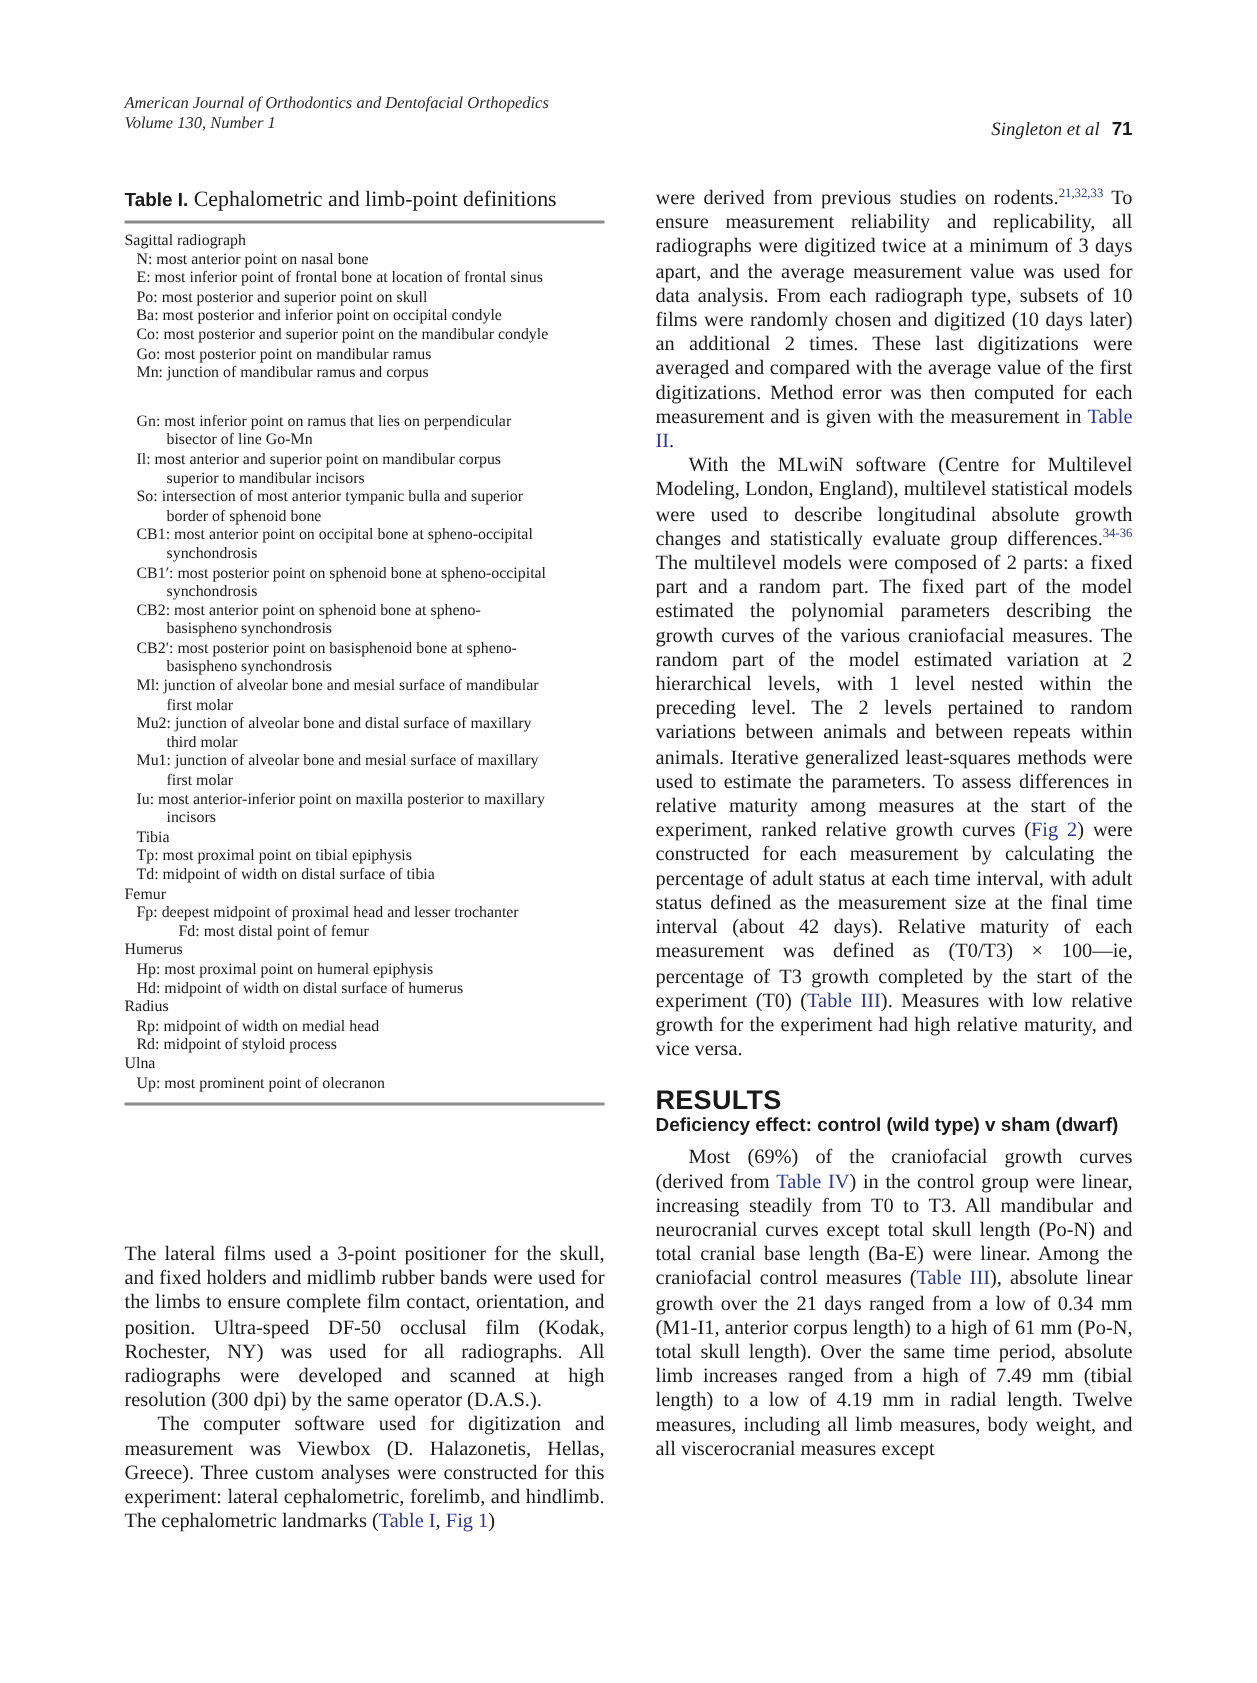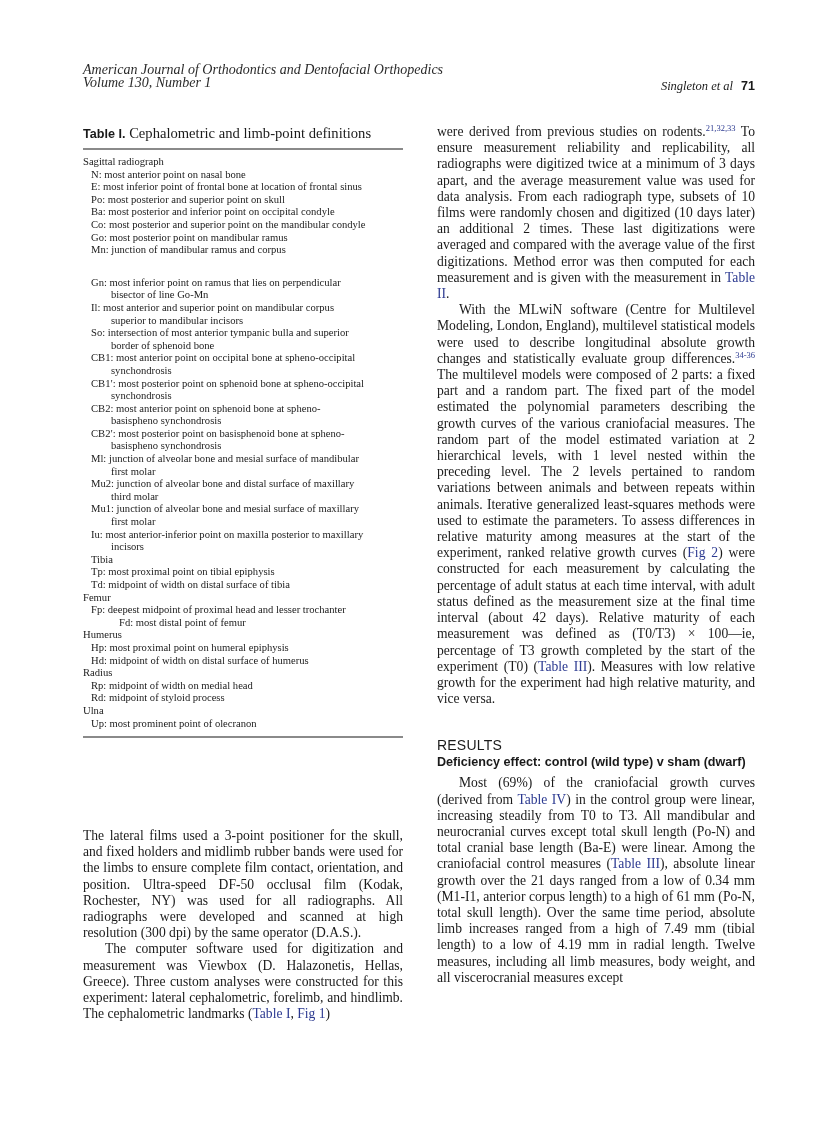--- a/index.html
+++ b/index.html
@@ -1,20 +1,20 @@
 <!DOCTYPE html>
 <html><head>
 <meta charset="utf-8">
 <style>
   html, body { margin: 0; padding: 0; background: #ffffff; }
   body { width: 838px; height: 1122px; position: relative; overflow: hidden; color: #1a1a1a; }
   .serif { font-family: "Liberation Serif", "DejaVu Serif", serif; }
 
   .running-head { position: absolute; top: 63px; left: 83px; width: 672px; height: 32px; }
-  .rh-left { position: absolute; left: 0; top: 0; font-style: italic; font-size: 14px; line-height: 13px; color: #2a2a2a; }
+  .rh-left { position: absolute; left: 0; top: 0; font-style: italic; font-size: 11px; line-height: 13px; color: #2a2a2a; }
   .rh-left .volume { font-style: italic; }
   .rh-right { position: absolute; right: 0; top: 0; font-size: 12.5px; line-height: 14px; margin-top: 16px; }
   .rh-right .authors { font-style: italic; font-family: "Liberation Serif", serif; }
   .rh-right .page-num { font-family: "Liberation Sans", sans-serif; font-weight: bold; margin-left: 8px; }
 
   .col-left { position: absolute; left: 83px; top: 124px; width: 320px; }
   .col-right { position: absolute; left: 437px; top: 124px; width: 318px; }
 
   .table-title { font-size: 14.6px; line-height: 18px; margin: 0; white-space: nowrap; }
   .table-title .label { font-family: "Liberation Sans", sans-serif; font-size: 12.6px; font-weight: bold; }
@@ -22,25 +22,25 @@
   .rule-top { height: 2px; background: #8a8a8a; margin-top: 5px; margin-bottom: 6px; }
   .rule-bottom { height: 2px; background: #8a8a8a; margin-top: 6px; }
 
   .table-body { font-size: 10.6px; line-height: 12.6px; }
   .grp { margin: 0; }
   .def-line { padding-left: 8px; }
   .def-line .wrap { padding-left: 20px; display: block; }
 
   .para { font-size: 13.6px; line-height: 16.2px; text-align: justify; margin: 0; }
   .indent { text-indent: 22px; }
-  .link { color: #2b3990; }
+  .link { color: #2b3990; font-family: Liberation Serif, serif; }
   sup { font-size: 8.5px; line-height: 0; vertical-align: 5px; }
   .body-left { position: absolute; left: 83px; top: 828px; width: 320px; }
 
-  .section-head { font-family: "Liberation Sans", sans-serif; font-weight: normal; font-size: 14px; line-height: 16px; margin: 30px 0 1px 0; letter-spacing: 0.2px; }
+  .section-head { font-family: "Liberation Sans", sans-serif; font-weight: bold; font-size: 18px; line-height: 16px; margin: 18px 0 1px 0; letter-spacing: 0.2px; }
   .sub-head { font-family: "Liberation Sans", sans-serif; font-weight: bold; font-size: 12.6px; line-height: 17px; margin: 0 0 4px 0; }
 </style>
 </head>
 <body>
 
 <div class="running-head">
   <div class="rh-left serif">
     <div>American Journal of Orthodontics and Dentofacial Orthopedics</div>
     <div class="volume">Volume 130, Number 1</div>
   </div>

